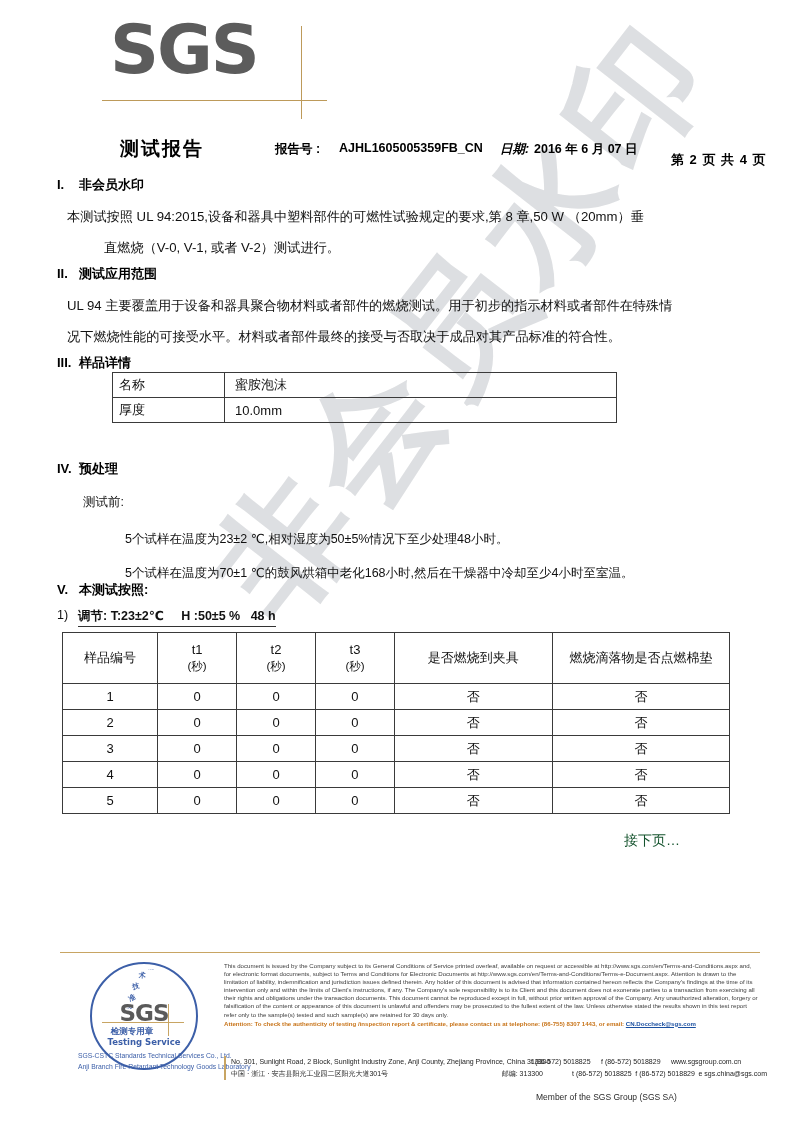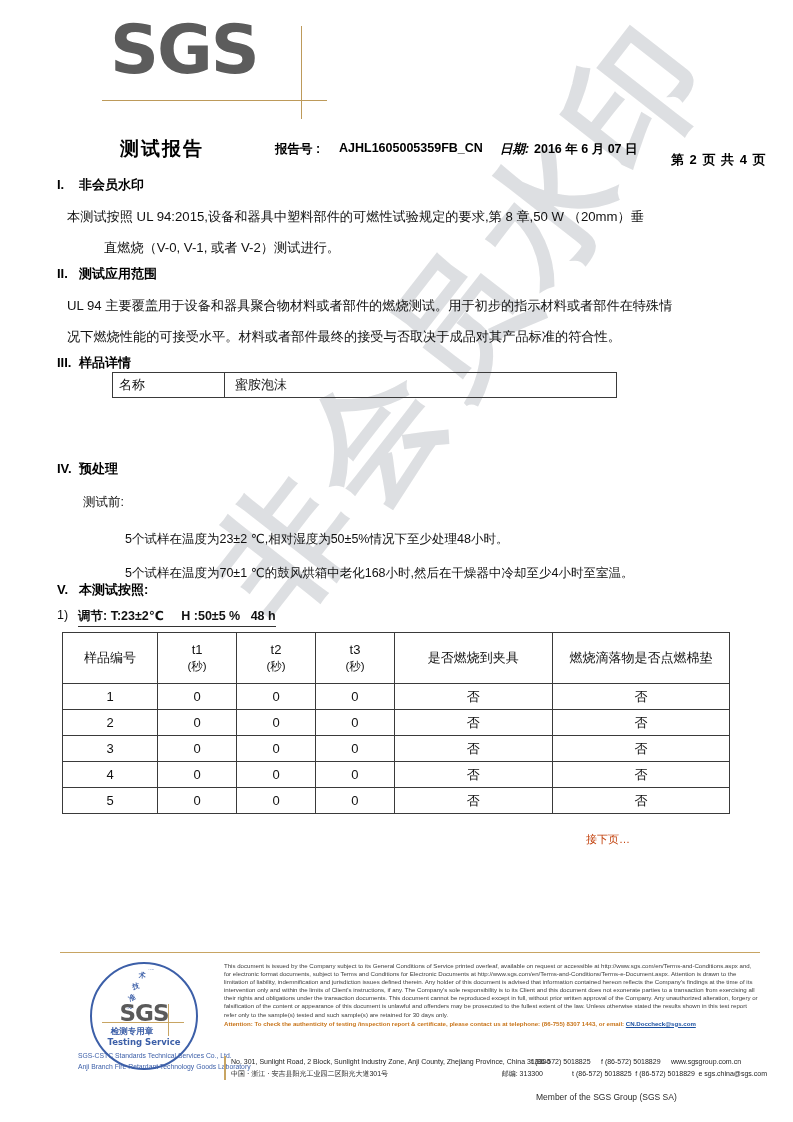--- a/index.html
+++ b/index.html
@@ -232,24 +232,24 @@
     display: block;
     font-size: 11.5px;
   }
   .col-id  { width: 95px; }
   .col-t   { width: 78px; }
   .col-q1  { width: 160px; }
   .col-q2  { width: 180px; }
 
   #continued {
     position: absolute;
-    left: 586px;
+    left: 624px;
     top: 832px;
-    font-size: 11px;
-    color: #c2410c;
+    font-size: 14px;
+    color: #14532d;
     z-index: 6;
   }
 
   
   #footer {
     position: absolute;
     left: 0;
     top: 952px;
     width: 793px;
     height: 170px;
@@ -457,20 +457,24 @@
 <div class="body-line" id="sec2-p2">况下燃烧性能的可接受水平。材料或者部件最终的接受与否取决于成品对其产品标准的符合性。</div>
 
 <div class="section-heading" id="sec3-heading">
   <span class="numeral">III.</span><span>样品详情</span>
 </div>
 <table id="sample-table">
   <tbody>
     <tr>
       <td class="label-cell">名称</td>
       <td>蜜胺泡沫</td>
+    </tr>
+    <tr>
+      <td class="label-cell">厚度</td>
+      <td>10.0mm</td>
     </tr>
   </tbody>
 </table>
 
 <div class="section-heading" id="sec4-heading">
   <span class="numeral">IV.</span><span>预处理</span>
 </div>
 <div class="body-line" id="sec4-pre">测试前:</div>
 <div class="body-line" id="sec4-l1">5个试样在温度为23±2 ℃,相对湿度为50±5%情况下至少处理48小时。</div>
 <div class="body-line" id="sec4-l2">5个试样在温度为70±1 ℃的鼓风烘箱中老化168小时,然后在干燥器中冷却至少4小时至室温。</div>

